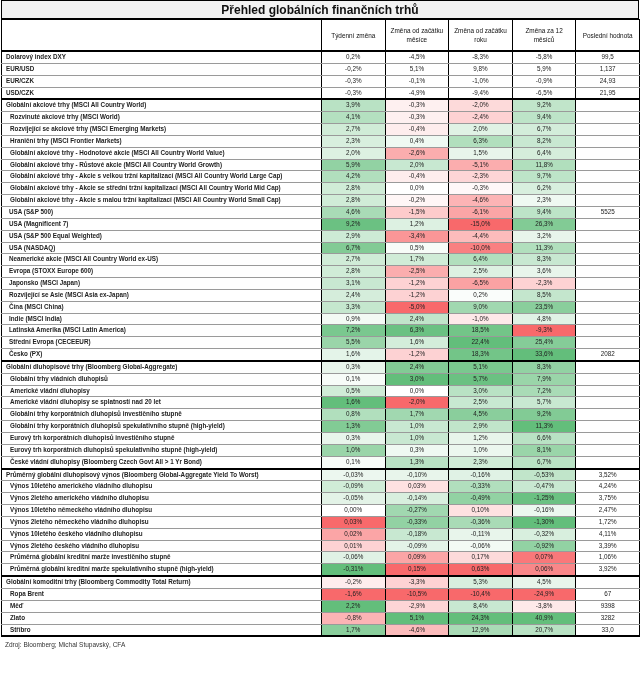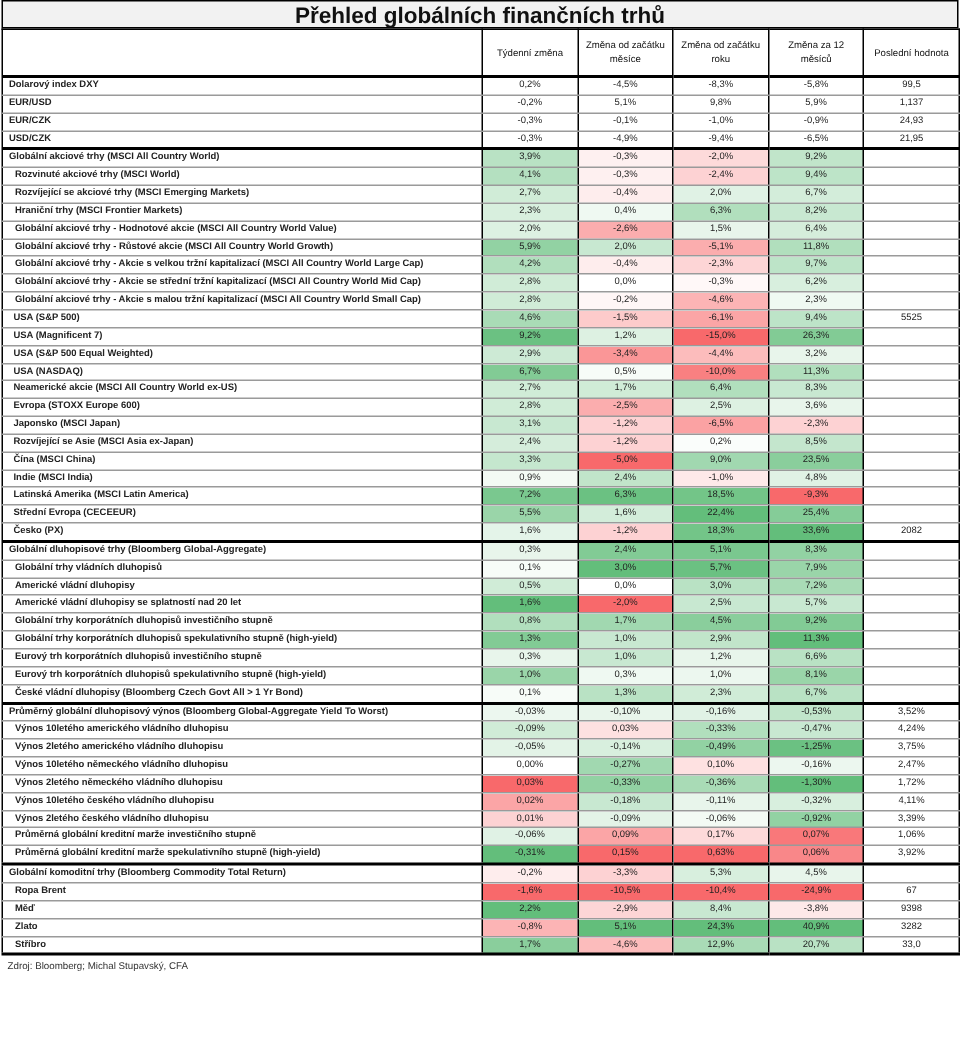--- a/index.html
+++ b/index.html
@@ -1,18 +1,18 @@
 <!DOCTYPE html>
 <html><head>
 <meta charset="utf-8">
 <style>
   html, body { margin:0; padding:0; background:#ffffff; }
   body { width:640px; height:691px; overflow:hidden; font-family:"Liberation Sans", sans-serif; color:#111; }
   .wrap { position:relative; width:638px; margin-left:1px; }
-  .title { height:19px; border:1.5px solid #000; background:#f2f2f2; text-align:center; font-weight:bold; font-size:15px; line-height:19px; box-sizing:border-box; }
+  .title { height:19px; border:1.5px solid #000; background:#f2f2f2; text-align:center; font-weight:bold; font-size:12px; line-height:19px; box-sizing:border-box; }
   table { border-collapse:collapse; width:638px; table-layout:fixed; }
   col.c0 { width:320px; } col.cn { width:63.6px; }
   th { height:30px; font-weight:normal; font-size:6.4px; line-height:9px; text-align:center; border:1.5px solid #000; padding:0 2px; background:#fff; }
   td { height:10.85px; font-size:6.3px; line-height:10.85px; padding:0; border-bottom:1px solid #9a9a9a; white-space:nowrap; overflow:hidden; }
   td.lbl { padding-left:4px; border-left:1.5px solid #000; border-right:1.5px solid #000; font-weight:bold; color:#222; }
   td.lbl.ind1 { padding-left:8px; }
   td.lbl.ind2 { padding-left:7px; }
   td.num { text-align:center; border-left:1.5px solid #000; border-right:1.5px solid #000; color:#222; }
   tr.gstart td { border-top:2px solid #000; }
   tr.glast td { border-bottom:2px solid #000; }

